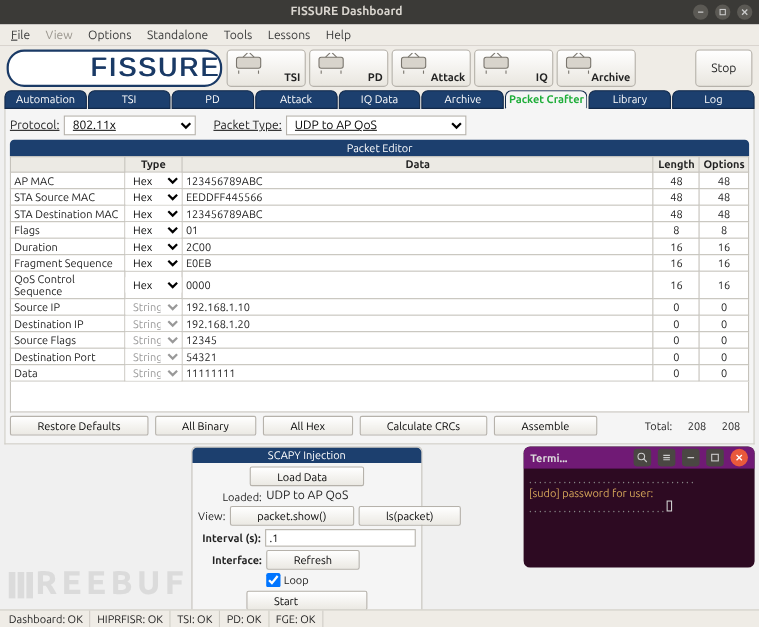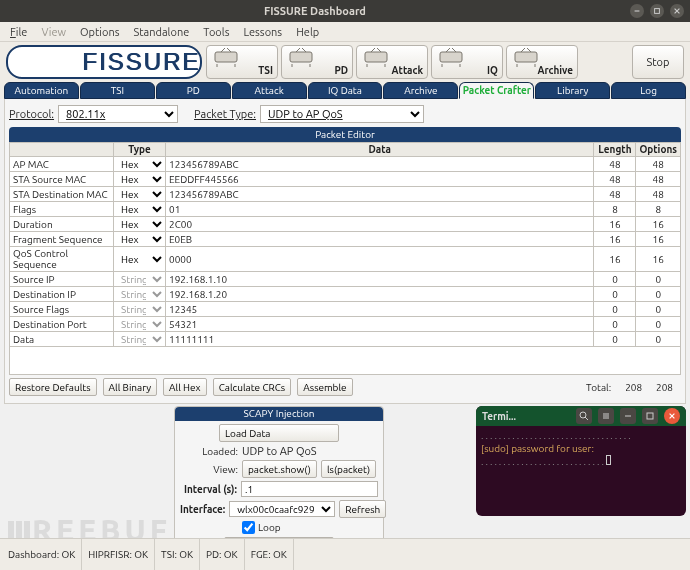--- a/index.html
+++ b/index.html
@@ -45,50 +45,50 @@
 table.pe th, table.pe td { border:1px solid #c5c2bb; padding:1px 3px; height:14px; background:#fff; }
 table.pe th { background:#eceae4; font-weight:600; text-align:center; }
 table.pe td.name { width:104px; }
 table.pe td.type { width:52px; padding:0; }
 table.pe td.type .typesel { width:100%; height:14px; border:none; font-size:10px; background:#fff; }
 table.pe td.type .typesel.dim { color:#999; }
 table.pe td.len, table.pe td.def { width:42px; text-align:center; }
 .pe-blank { height:28px; background:#fff; border:1px solid #c5c2bb; border-top:none; }
 
 .pe-buttons { display:flex; align-items:center; gap:6px; padding:3px 0; }
-.btn { height:18px; padding:0 5px; border:1px solid #b6b2ab; border-radius:2px; background:linear-gradient(#fff,#ebe9e3); font-size:10px; display:inline-flex; align-items:center; }
+.btn { height:18px; padding:0 24px; border:1px solid #b6b2ab; border-radius:2px; background:linear-gradient(#fff,#ebe9e3); font-size:10px; display:inline-flex; align-items:center; }
 .tot-row { margin-left:auto; display:flex; gap:14px; font-size:10px; padding-right:8px; }
 
 
 .bottom-area { display:flex; gap:8px; padding: 0 4px 2px 4px; align-items:flex-start; }
 .scapy-wrap { margin-left:170px; }
 .scapy-box { width:210px; border:1px solid #c5c2bb; border-radius:4px; background:#f5f5f5; }
 .scapy-head { background:#1c3f6e; color:#fff; text-align:center; font-size:10px; height:14px; line-height:14px; border-radius:4px 4px 0 0; }
 .scapy-body { padding:3px 5px; display:flex; flex-direction:column; gap:3px; }
 .scapy-row { display:flex; align-items:center; gap:4px; }
 .scapy-row .rlbl { width:58px; text-align:right; font-size:10px; }
 .scapy-row input[type=text], .scapy-row select { flex:1; height:16px; font-size:10px; }
 
 
 .term { width:210px; height:110px; background:#2d0a22; border-radius:6px; overflow:hidden; font-family: "Ubuntu Mono", monospace; font-size:10px; color:#eee; position:relative; }
-.term-bar { height:20px; background:#14532d; display:flex; align-items:center; gap:6px; padding:0 6px; }
+.term-bar { height:20px; background:#701a75; display:flex; align-items:center; gap:6px; padding:0 6px; }
 .term-title { color:#ddd; font-weight:600; font-size:10px; font-family:"Ubuntu",sans-serif; }
 .term-icn { width:16px; height:16px; border-radius:3px; background:#4a4743; display:flex; align-items:center; justify-content:center; }
 .term-close { width:16px; height:16px; border-radius:50%; background:#e9593b; display:flex; align-items:center; justify-content:center; }
 .term-body { padding:3px 5px; line-height:1.3; }
 .term .gold { color:#d7a85b; }
 .term .dots { color:#888; letter-spacing:2px; }
 .term .cursor { display:inline-block; width:5px; height:10px; border:1px solid #ccc; }
 
 
 .watermark { position:absolute; left:8px; bottom:22px; font-size:30px; font-weight:800; letter-spacing:4px; color:rgba(130,130,130,0.18); font-family:"Arial Black",sans-serif; pointer-events:none; }
 .watermark .bar { display:inline-block; width:6px; height:24px; background:rgba(130,130,130,0.18); margin-right:2px; vertical-align:middle; }
 
 
-.statusbar { position:absolute; bottom:0; left:0; right:0; height:32px; background:#efece6; border-top:1px solid #d0cdc6; display:flex; align-items:center; font-size:10px; padding:0 2px; gap:0; }
+.statusbar { position:absolute; bottom:0; left:0; right:0; height:16px; background:#efece6; border-top:1px solid #d0cdc6; display:flex; align-items:center; font-size:10px; padding:0 2px; gap:0; }
 .statusbar span { border-right:1px solid #d0cdc6; padding:0 6px; height:100%; display:flex; align-items:center; }
 </style>
 </head>
 <body>
 
 <div class="titlebar">
   <div class="title">FISSURE Dashboard</div>
   <div class="win-btns">
     <div class="win-btn">
         <svg viewBox="0 0 10 10">
@@ -315,37 +315,36 @@
       <span>208</span>
     </div>
   </div>
 </div>
 
 <div class="bottom-area">
   <div class="scapy-wrap">
     <div class="scapy-box">
       <div class="scapy-head">SCAPY Injection</div>
       <div class="scapy-body">
-        <div style="text-align:center"><button class="btn" style="width:120px">Load Data</button></div>
+        <div style="text-align:center"><button class="btn" style="width:104px">Load Data</button></div>
         <div class="scapy-row">
             <span class="rlbl">Loaded:</span>
             <span>UDP to AP QoS</span>
           </div>
         <div class="scapy-row">
             <span class="rlbl">View:</span>
           <button class="btn">packet.show()</button>
           <button class="btn">ls(packet)</button>
         </div>
         <div class="scapy-row">
             <span class="rlbl" style="font-weight:700">Interval (s):</span>
           <input type="text" value=".1" style="">
           </div>
         <div class="scapy-row">
             <span class="rlbl" style="font-weight:600">Interface:</span>
-          <select><option>wlx00c0caafc929</option></select>
           <button class="btn">Refresh</button>
           </div>
         <div class="scapy-row">
             <span class="rlbl"></span>
           <label style="display:flex;align-items:center;gap:3px;font-size:10px">
               <input type="checkbox" checked="" style="">
               <span>Loop</span>
             </label>
           </div>
         <div style="text-align:center"><button class="btn" style="width:110px">Start</button></div>

